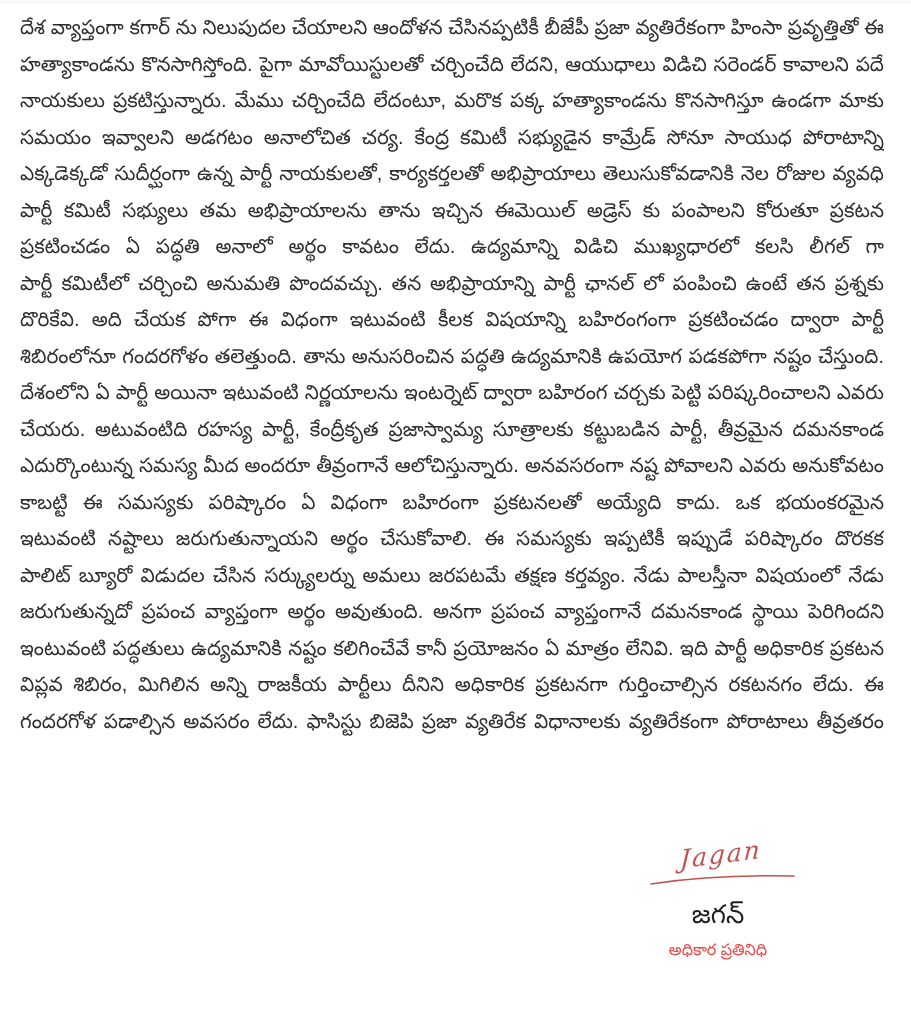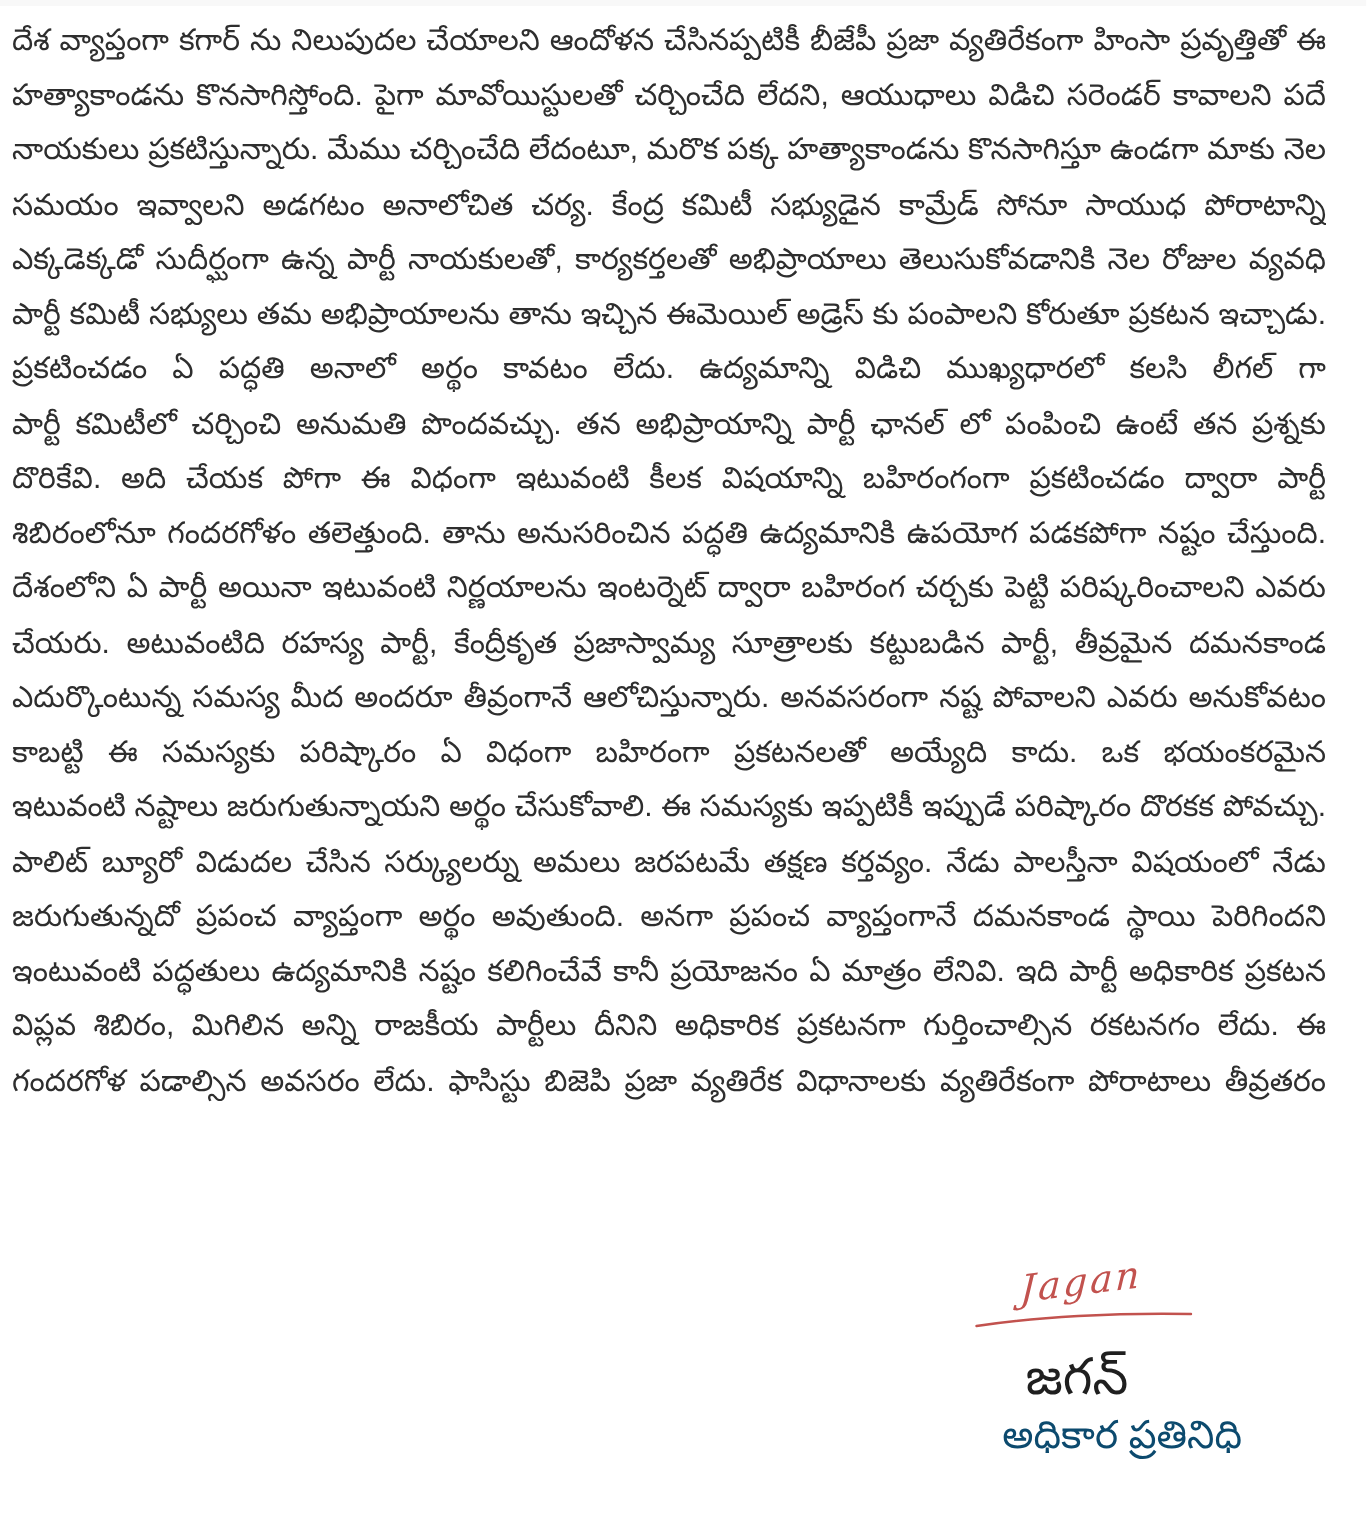--- a/index.html
+++ b/index.html
@@ -29,20 +29,21 @@
     color: #2e2e2e;
     font-size: 20px;
   }
   .line {
     height: 36.5px;
     line-height: 36.5px;
     text-align: justify;
     text-align-last: justify;
     overflow: hidden;
     white-space: normal;
+    margin-left: 12px;
   }
   .line.last {
     text-align-last: left;
   }
   .signature {
     position: absolute;
     left: 650px;
     top: 836px;
     width: 150px;
     height: 54px;
@@ -64,32 +65,31 @@
     top: 38px;
     width: 146px;
     height: 12px;
   }
   .sign-name {
     position: absolute;
     top: 899px;
     left: 608px;
     width: 220px;
     text-align: center;
-    font-size: 34px;
+    font-size: 26px;
     color: #1f1f1f;
-    font-family: Liberation Mono, monospace;
   }
   .sign-title {
     position: absolute;
     top: 941px;
     left: 608px;
     width: 220px;
-    text-align: right;
-    font-size: 26px;
-    color: #0c4a6e;
+    text-align: center;
+    font-size: 16px;
+    color: #ef4444;
   }
 </style>
 </head>
 <body>
 
 <div class="page">
   <div class="top-edge"></div>
 
   <div class="doc-text">
     <div class="line">దేశ వ్యాప్తంగా కగార్ ను నిలుపుదల చేయాలని ఆందోళన చేసినప్పటికీ బీజేపీ ప్రజా వ్యతిరేకంగా హింసా ప్రవృత్తితో ఈ</div>

